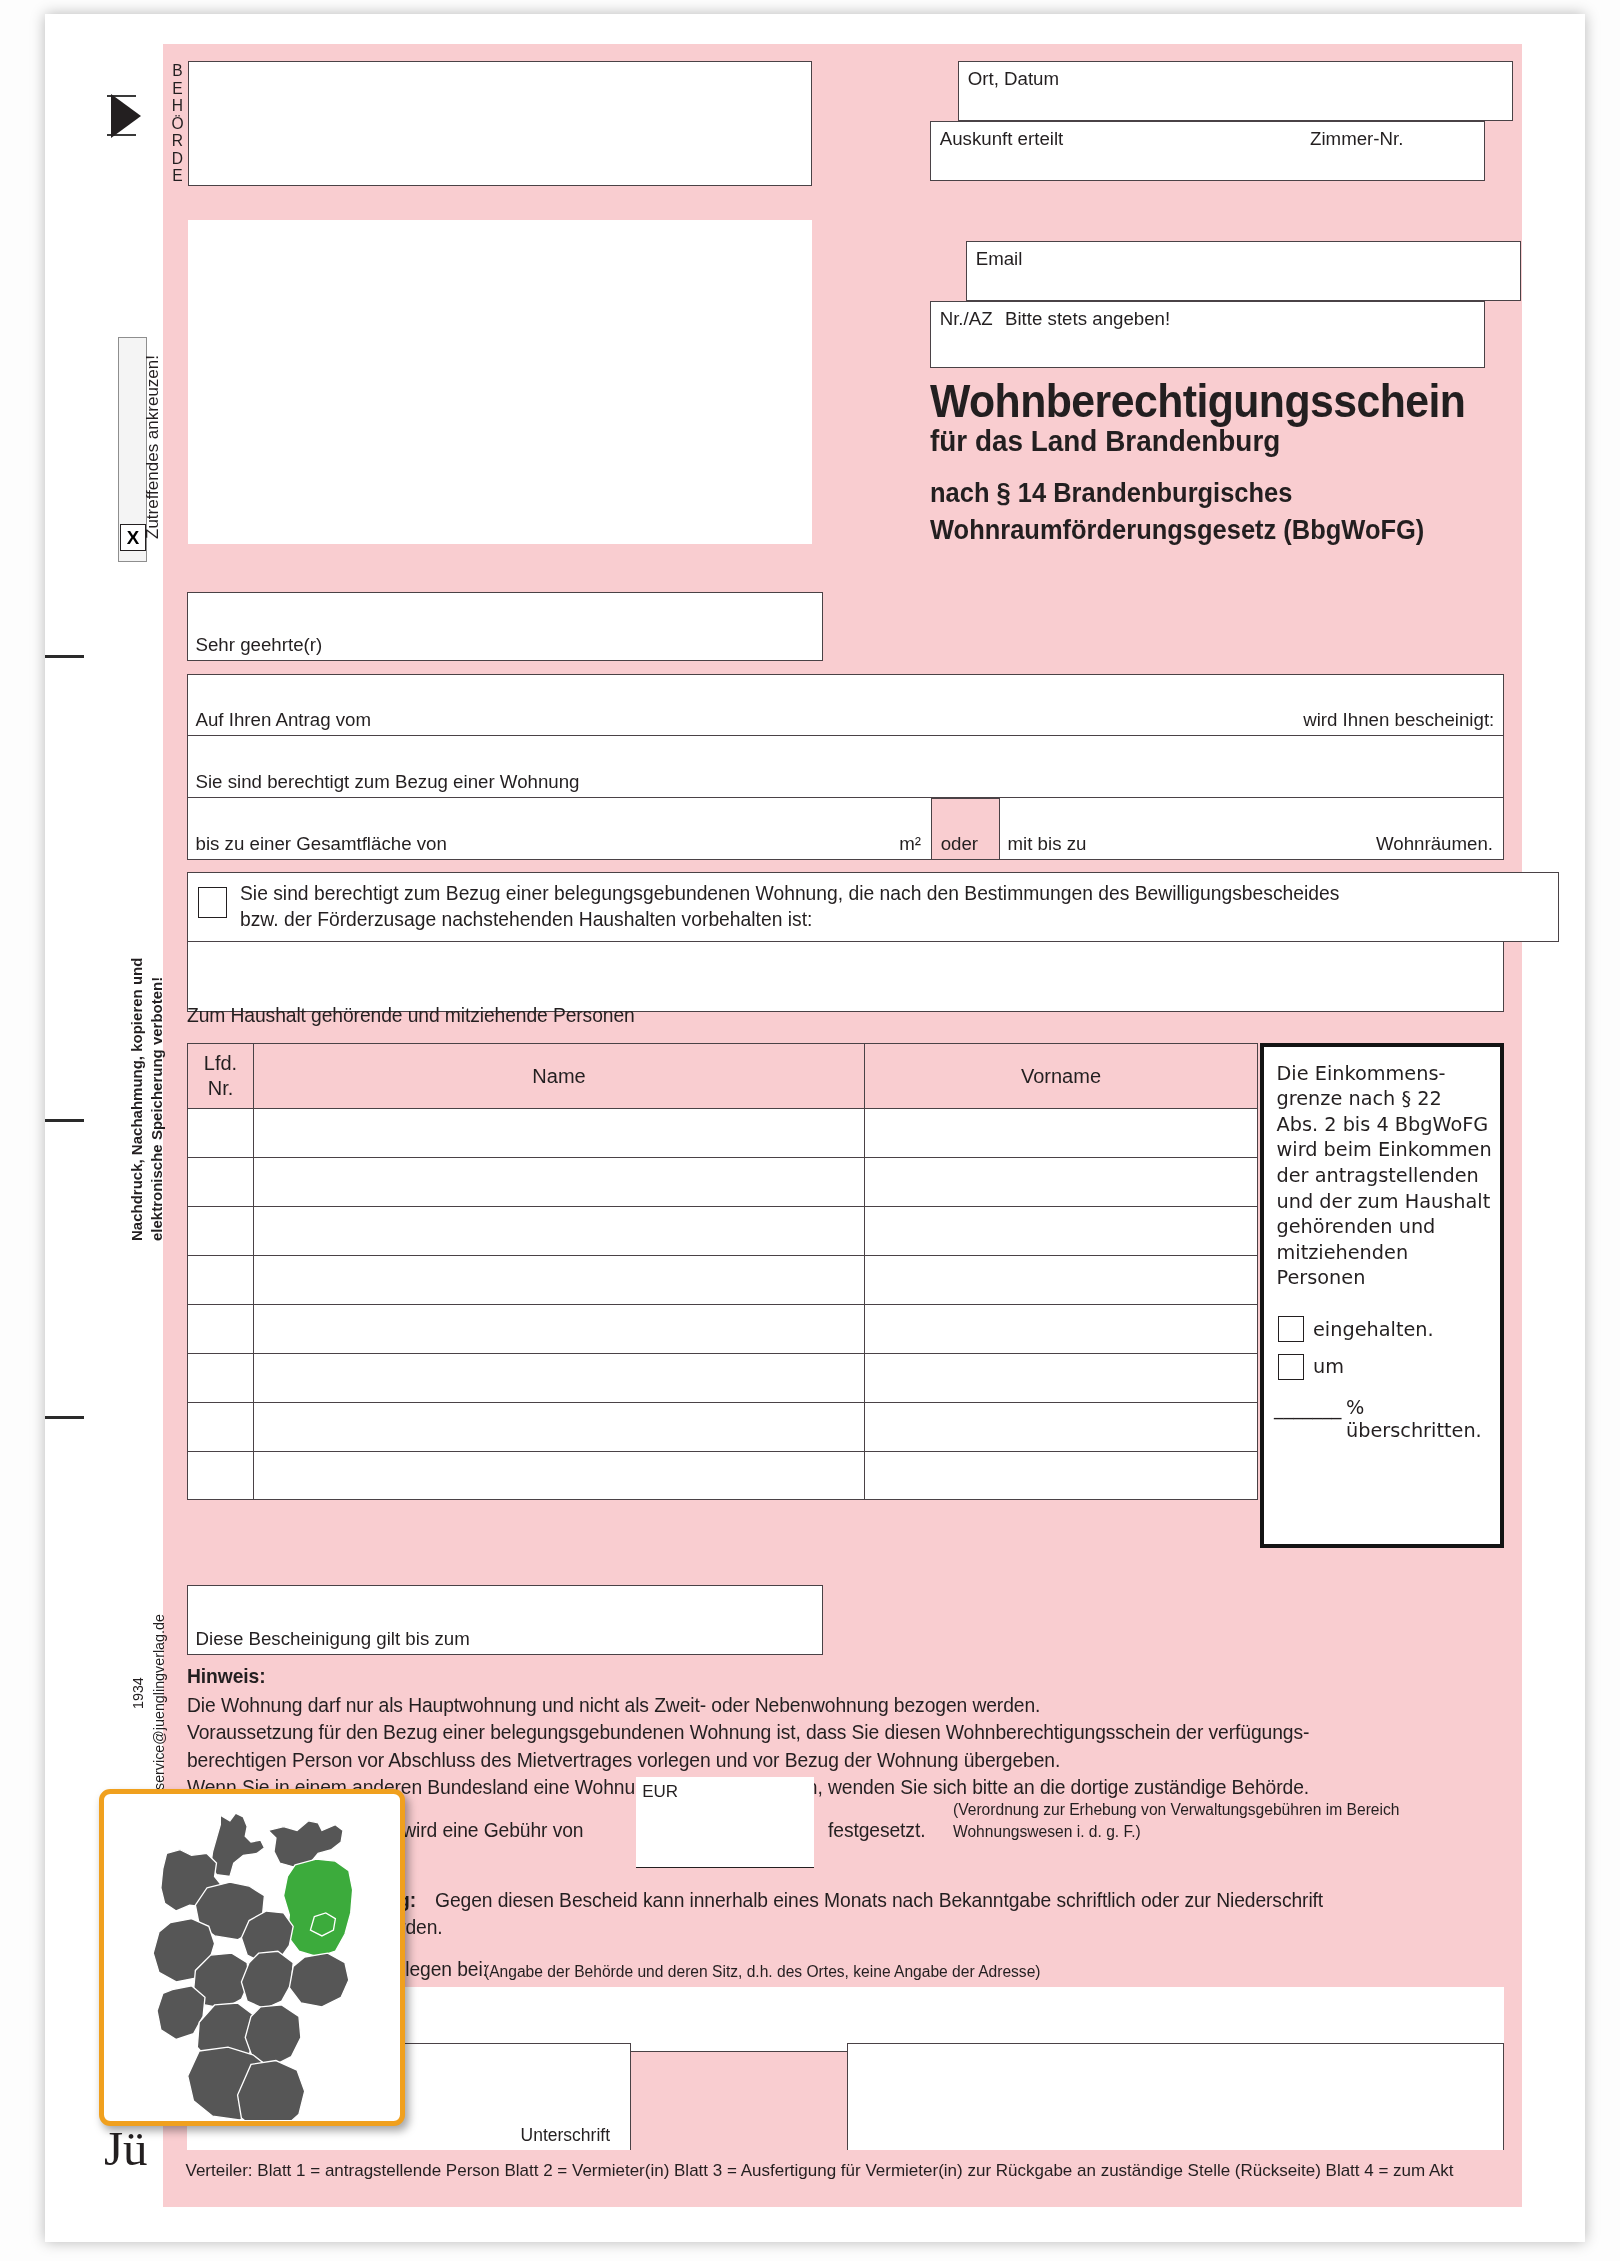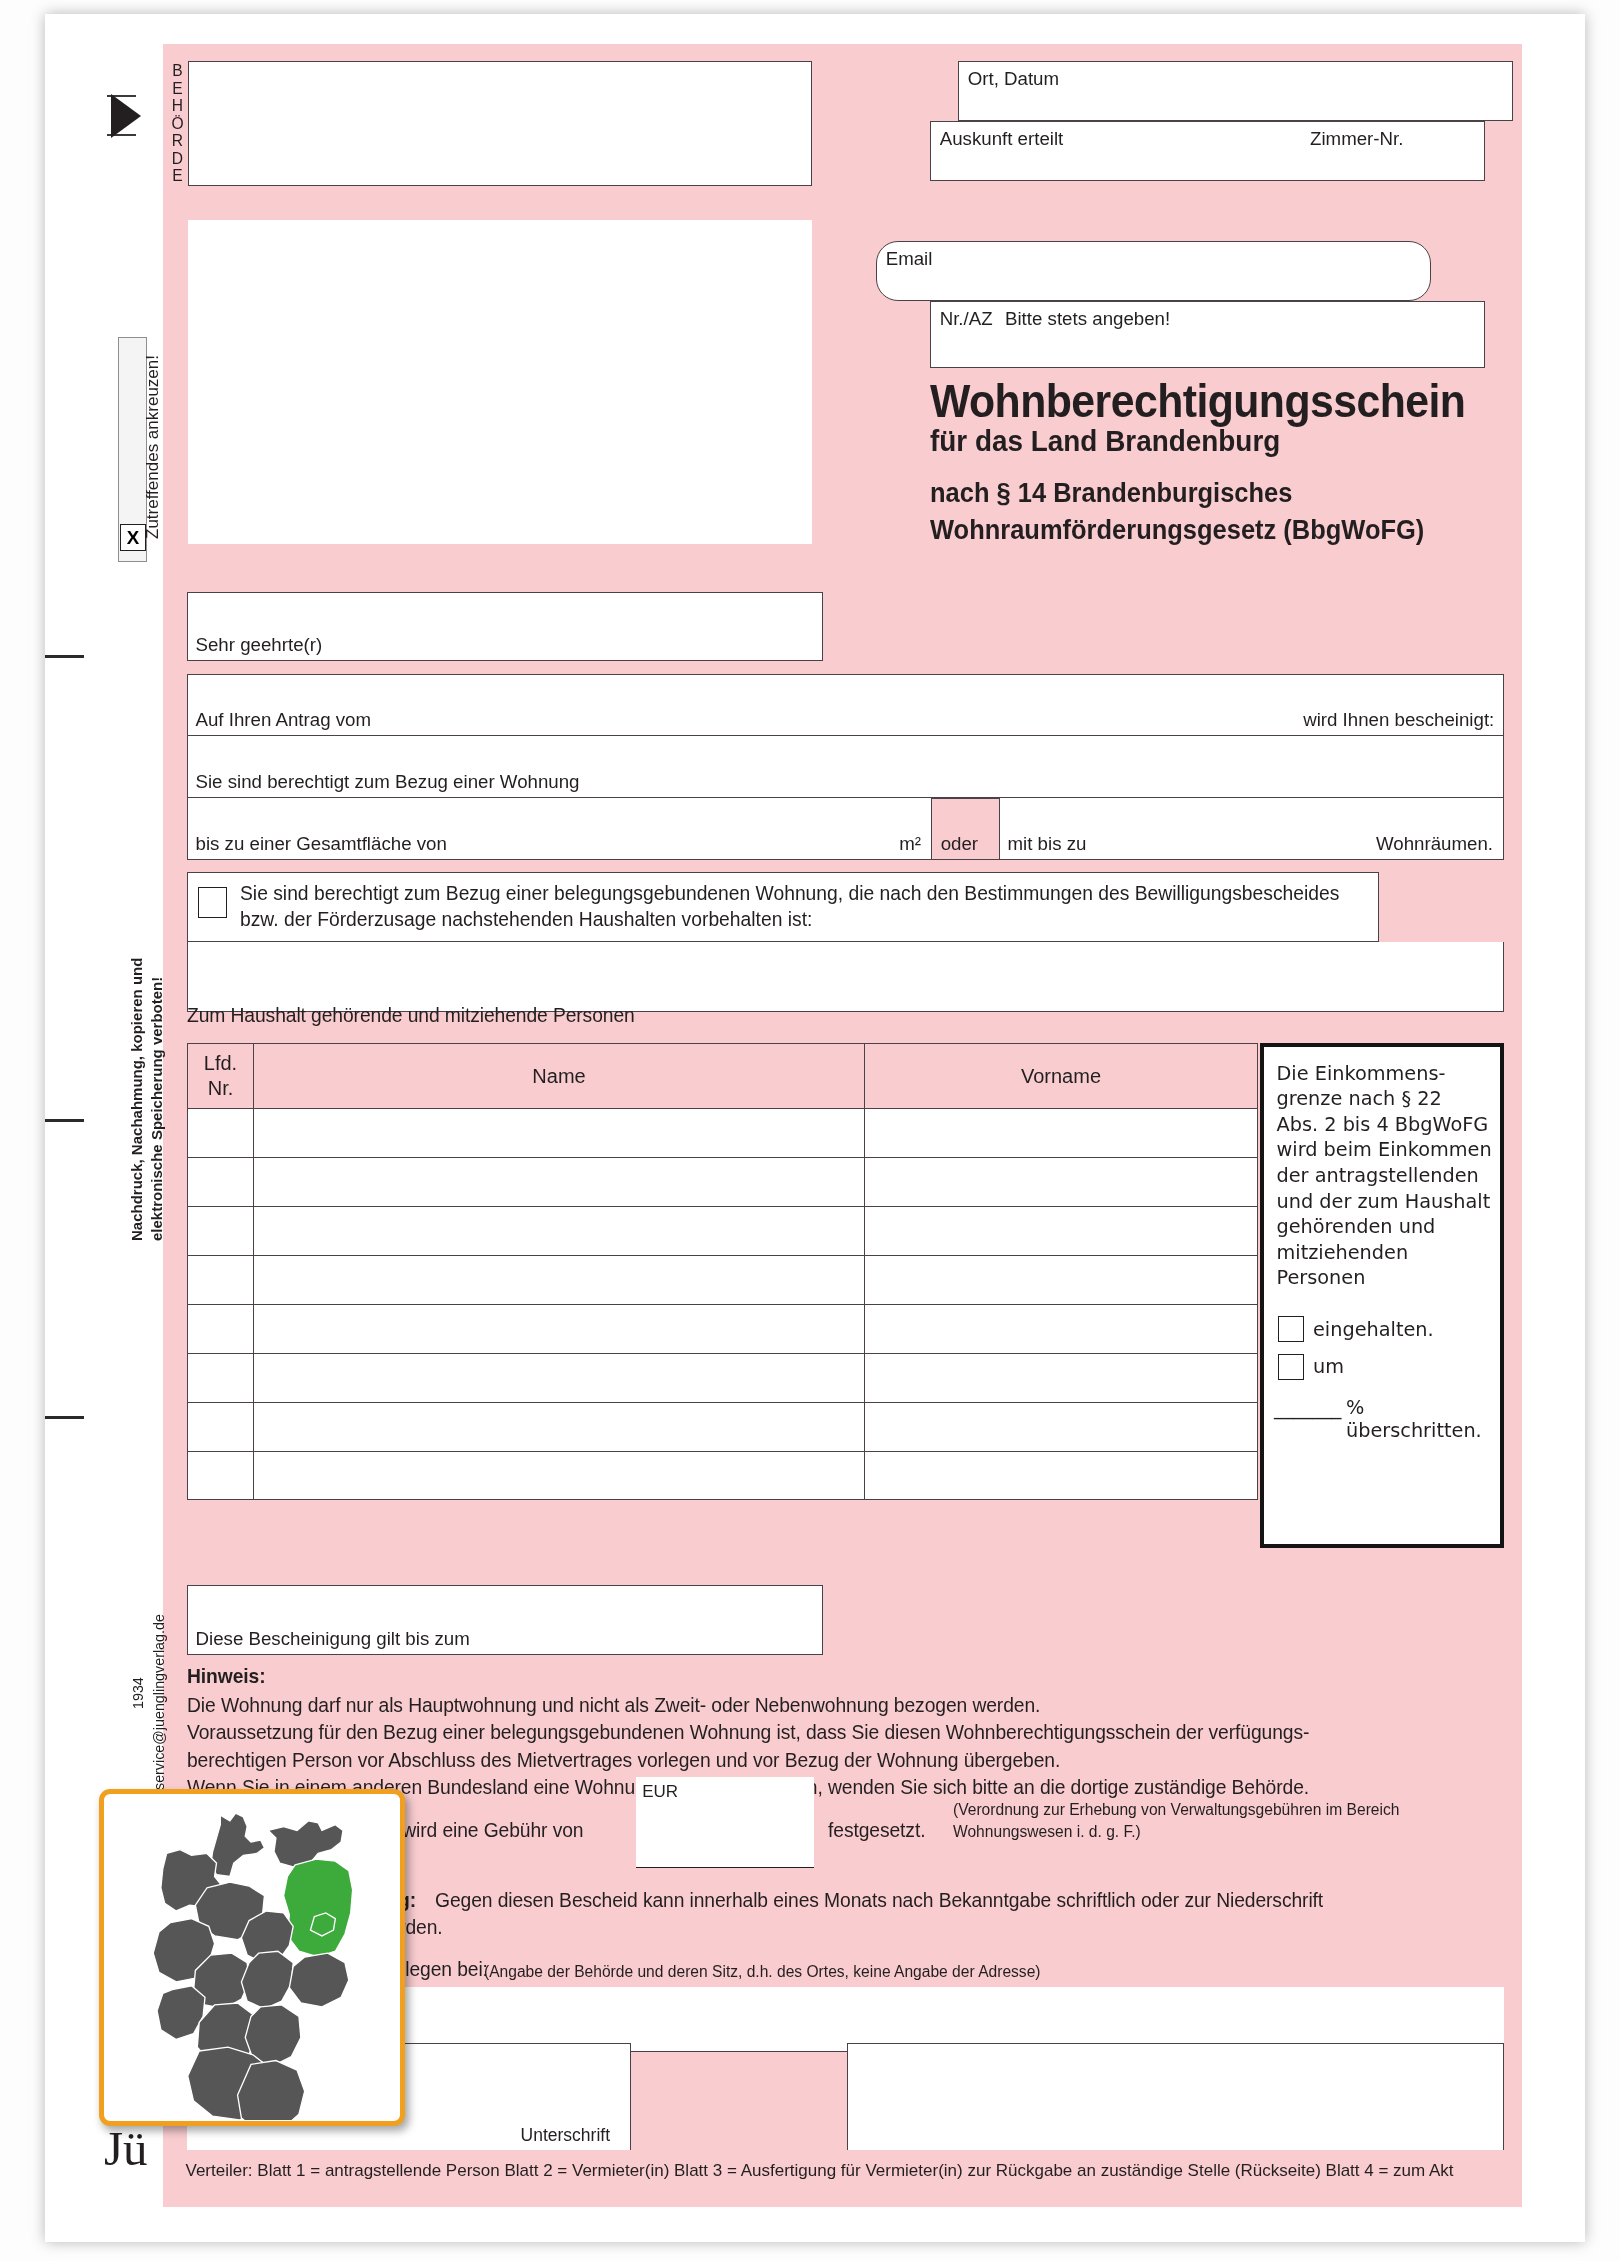--- a/index.html
+++ b/index.html
@@ -208,21 +208,21 @@
   <div class="fbox" style="left:188px;top:61px;width:624px;height:125px;"></div>
   <div class="fbox" style="left:188px;top:220px;width:624px;height:324px;border-width:0;"></div>
 
   <div class="hbox" style="left:930px;top:61px;width:555px;height:60px;margin-left:28px;">
     <span class="lbl" style="left:8.7px;">Ort, Datum</span>
   </div>
   <div class="hbox" style="left:930px;top:121px;width:555px;height:60px;">
     <span class="lbl" style="left:8.7px;">Auskunft erteilt</span>
     <span class="lbl" style="left:379px;">Zimmer-Nr.</span>
   </div>
-  <div class="hbox" style="left:876px;top:241px;width:555px;height:60px;border-radius:22px;">
+  <div class="hbox" style="left:966px;top:241px;width:555px;height:60px;">
     <span class="lbl" style="left:8.7px;">Email</span>
   </div>
   <div class="hbox" style="left:930px;top:301px;width:555px;height:67px;">
     <span class="lbl b" style="left:8.7px;">Nr./AZ</span>
     <span class="lbl" style="left:74px;">Bitte stets angeben!</span>
   </div>
 
   <div class="title-main">Wohnberechtigungsschein</div>
   <div class="title-sub">für das Land Brandenburg</div>
   <div class="title-law1">nach § 14 Brandenburgisches</div>
@@ -255,21 +255,21 @@
     <span class="lbl" style="left:auto;right:10px;">m²</span>
   </div>
   <div style="position:absolute;left:932px;top:798px;width:67px;height:62px;background:#f9cdd0;border-top:1.9px solid #4a4246;border-bottom:1.9px solid #4a4246;">
     <span style="position:absolute;left:8.7px;bottom:4.4px;font-size:18.7px;color:#231f20;">oder</span>
   </div>
   <div class="fbox" style="left:999px;top:798px;width:505px;height:62px;border-top-width:0;">
     <span class="lbl">mit bis zu</span>
     <span class="lbl" style="left:auto;right:10px;">Wohnräumen.</span>
   </div>
 
-  <div class="fbox" style="left:187px;top:872px;width:1192px;height:70px;">
+  <div class="fbox" style="left:187px;top:872px;width:1372px;height:70px;">
     <div class="cbx" style="left:10px;top:13.7px;width:29px;height:31px;"></div>
     <span style="position:absolute;left:52px;top:10px;font-size:19.3px;color:#231f20;white-space:nowrap;">Sie sind berechtigt zum Bezug einer belegungsgebundenen Wohnung, die nach den Bestimmungen des Bewilligungsbescheides</span>
     <span style="position:absolute;left:52px;top:36px;font-size:19.3px;color:#231f20;white-space:nowrap;">bzw. der Förderzusage nachstehenden Haushalten vorbehalten ist:</span>
   </div>
   <div class="fbox" style="left:187px;top:942px;width:1317px;height:70px;border-top-width:0;"></div>
 
   <span class="btxt" style="left:187px;top:1005px;">Zum Haushalt gehörende und mitziehende Personen</span>
 
   <div class="ptable">
     <div class="prow">

